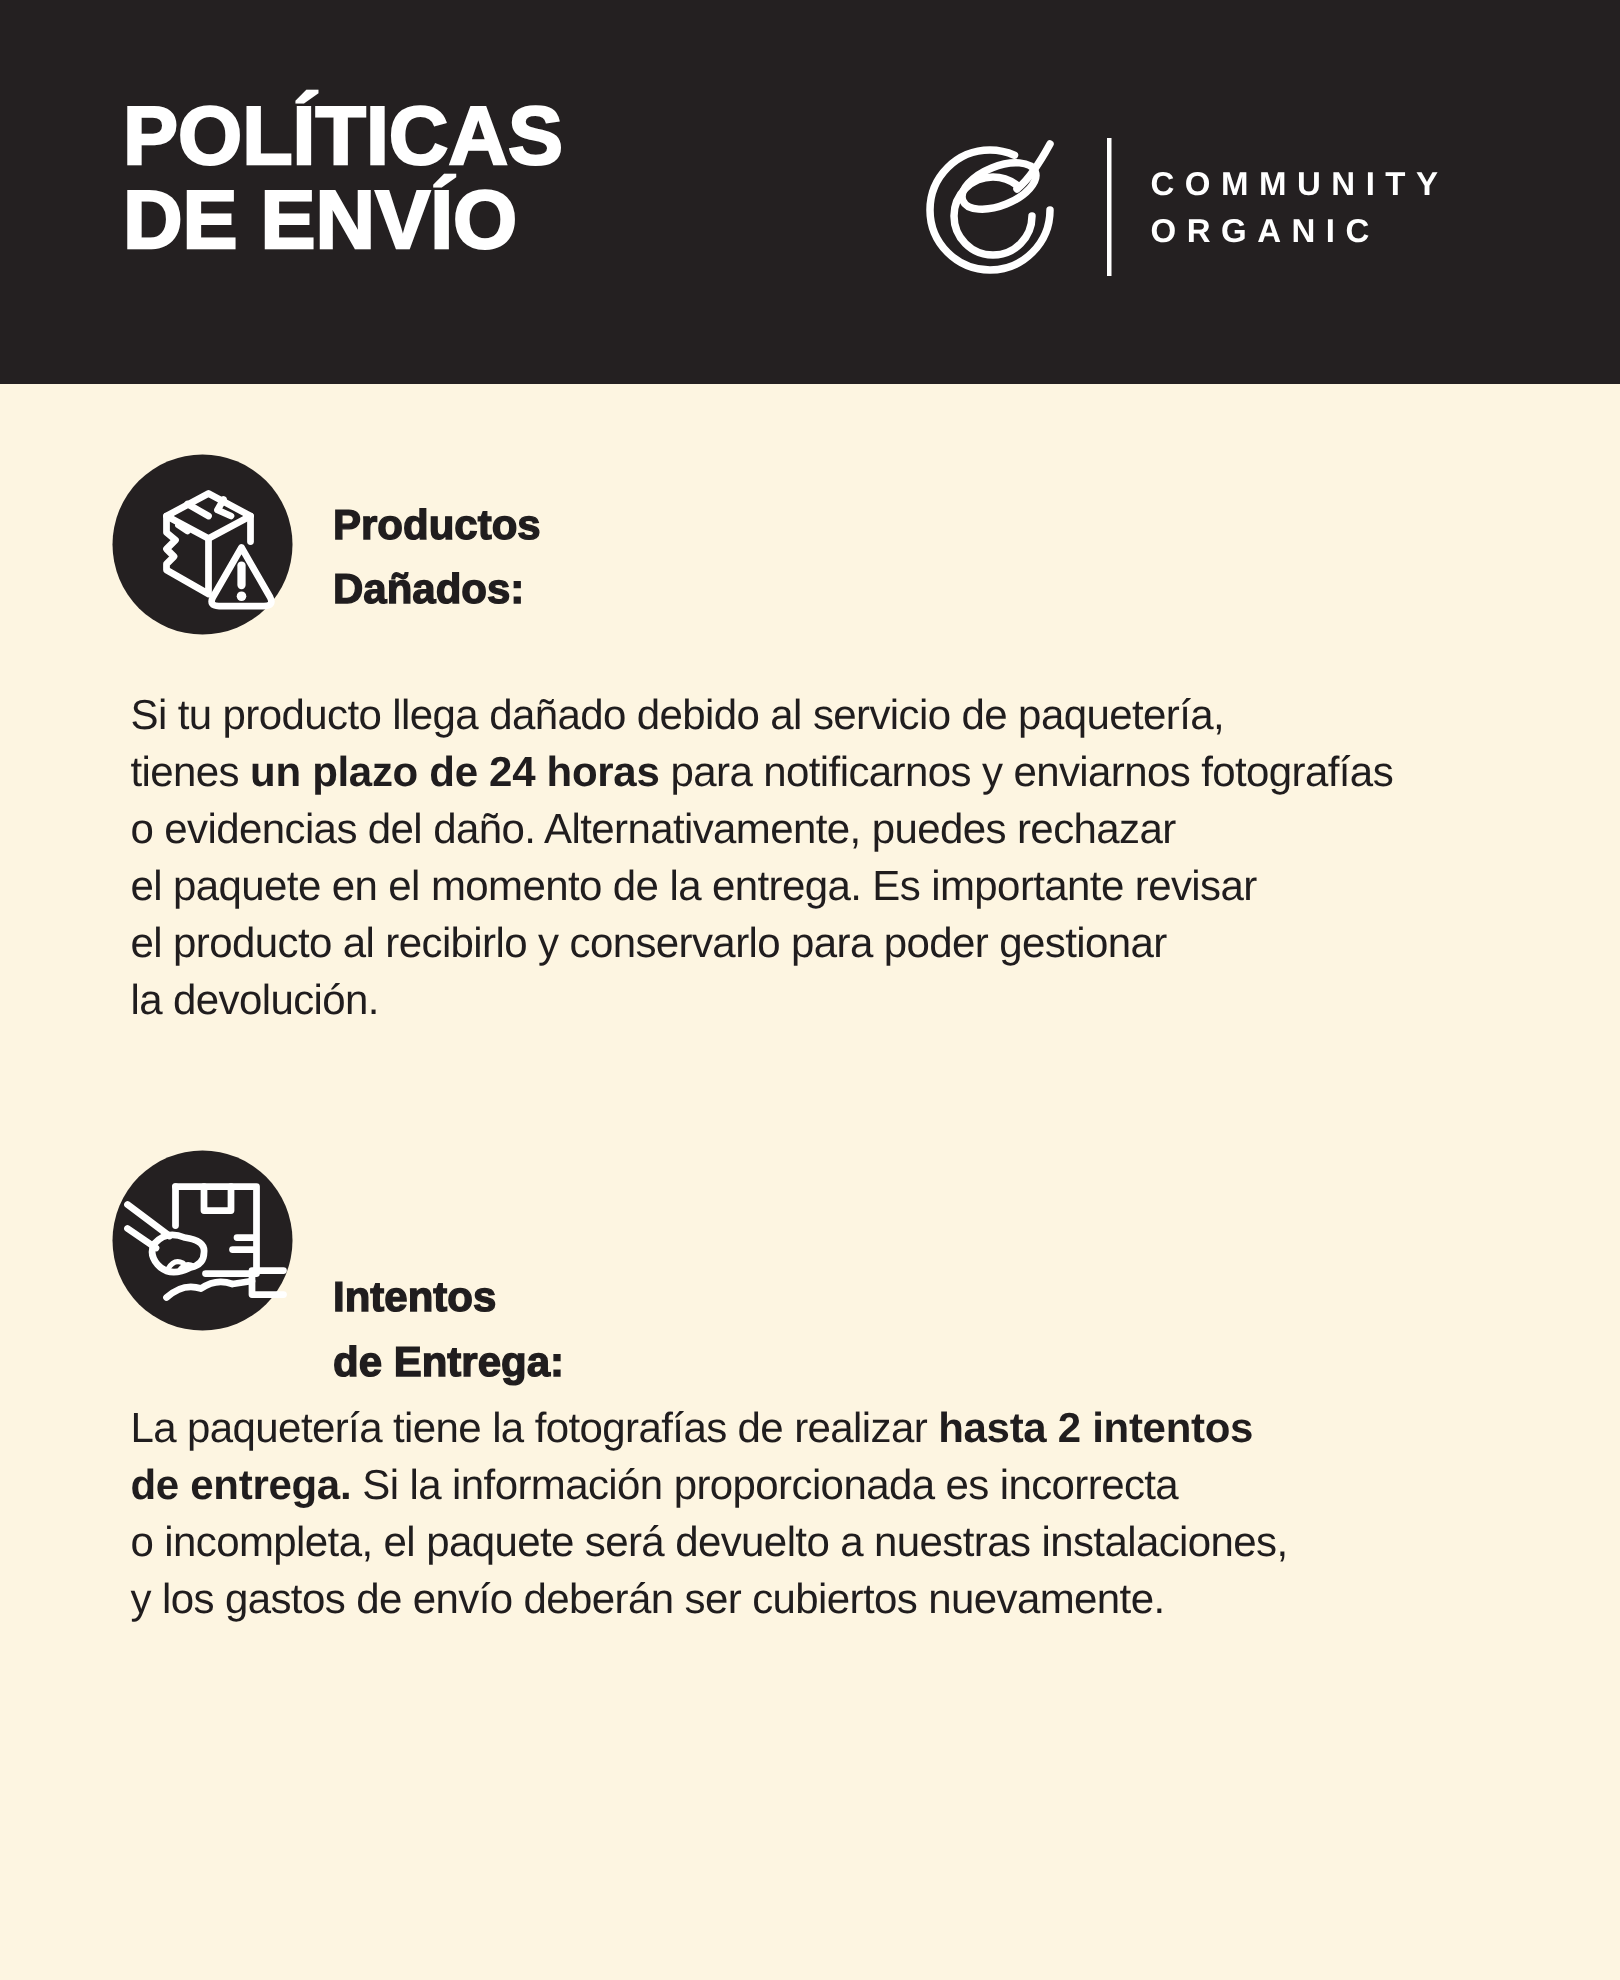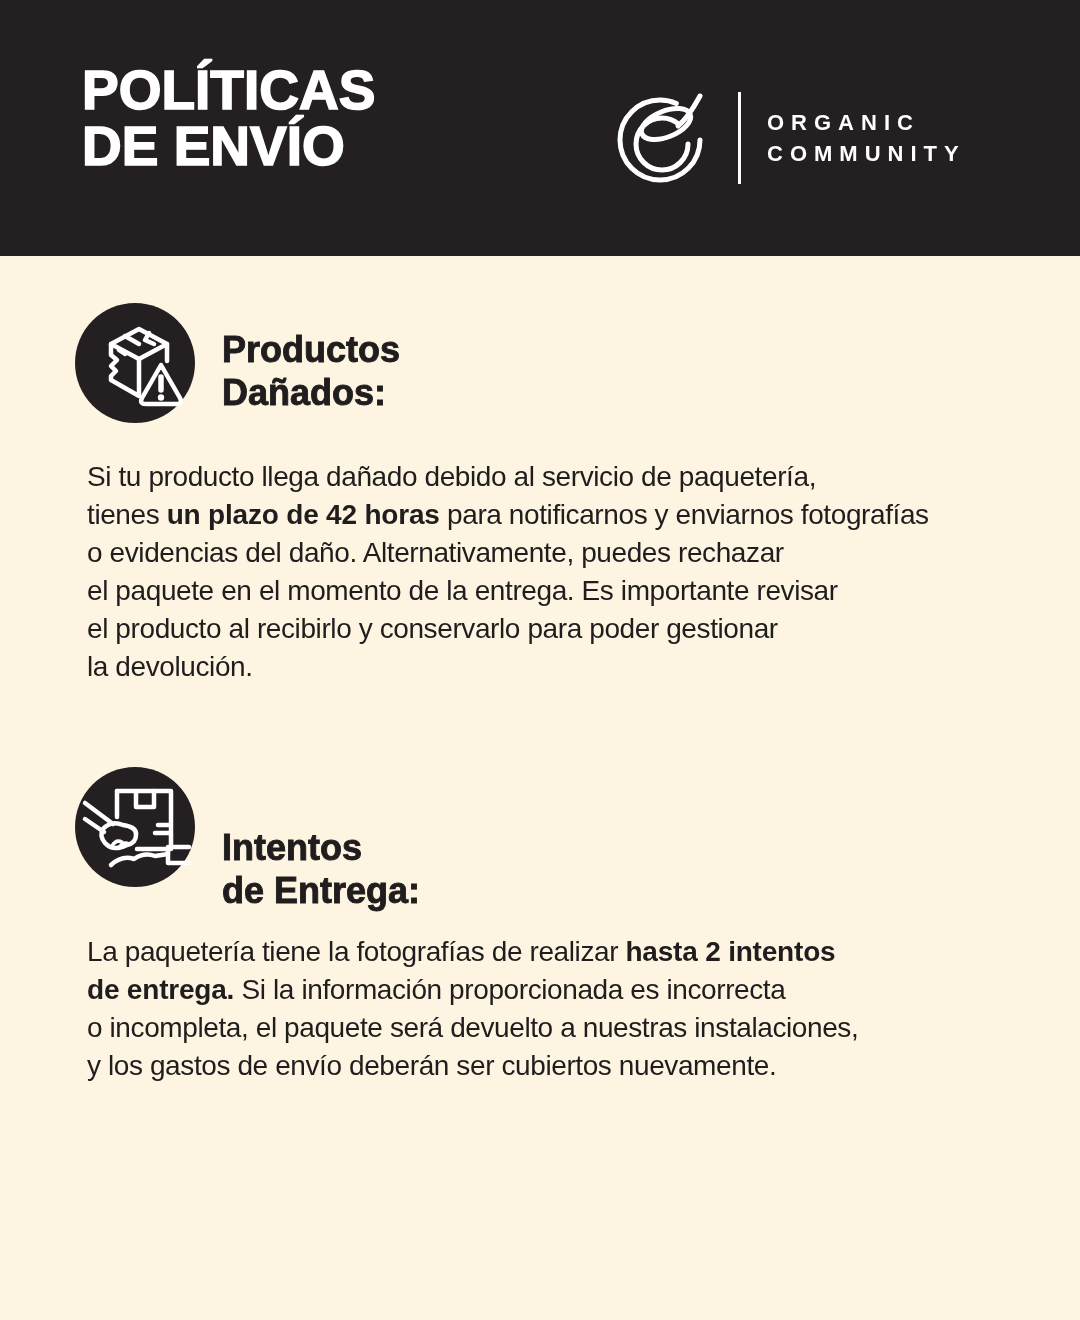--- a/index.html
+++ b/index.html
@@ -49,26 +49,26 @@
   .icon-circle{
     position:absolute;width:120px;height:120px;border-radius:50%;
     background:var(--header-bg);
   }
   .icon-circle svg{width:120px;height:120px;display:block;}
   .icon-1{left:75px;top:303px;}
   .icon-2{left:75px;top:767px;}
 
   .section-heading{
     position:absolute;left:222px;margin:0;
-    font-size:36px;line-height:43px;font-weight:700;
+    font-size:28px;line-height:43px;font-weight:700;
     -webkit-text-stroke:0.9px var(--ink);
     color:var(--ink);white-space:pre-line;
   }
   .heading-1{top:328px;}
-  .heading-2{top:826px;}
+  .heading-2{top:843px;}
 
   .policy-text{
     position:absolute;left:75px;width:1005px;margin:12px;
     font-size:28px;line-height:38px;letter-spacing:-0.4px;
     color:var(--ink);white-space:pre-line;
   }
   .policy-text b{font-weight:700;letter-spacing:-0.2px;}
   .para-1{top:446px;}
   .para-2{top:921px;}
 </style>
@@ -85,22 +85,22 @@
       <span>
         <svg class="logo" viewBox="0 0 100 100" fill="none" stroke="#ffffff" stroke-width="5" stroke-linecap="round">
           <circle cx="48" cy="52" r="40" stroke-dasharray="205 47"></circle>
           <circle cx="50" cy="56" r="26" stroke-dasharray="140 24"></circle>
           <ellipse cx="54" cy="36" rx="26" ry="13" transform="rotate(-22 54 36)"></ellipse>
           <path d="M88 8 Q76 30 66 38"></path>
         </svg>
       </span>
       <span class="brand-divider"></span>
       <div class="brand-text">
+        <div>COMMUNITY</div>
         <div>ORGANIC</div>
-        <div>COMMUNITY</div>
       </div>
     </div>
   </header>
 
   <main>
 
     <div class="icon-circle icon-1">
       <svg viewBox="0 0 120 120" fill="none" stroke="#ffffff" stroke-width="4.5" stroke-linecap="round" stroke-linejoin="round">
         <path d="M36 41 L64 26 L92 41 L64 56 Z"></path>
         <path d="M50 33 L64 41"></path>
@@ -109,21 +109,21 @@
         <path d="M44 47 L50 51"></path>
         <path d="M92 41 V58"></path>
         <path d="M86 62 L105 95 Q108 101 101 101 L71 101 Q64 101 67 95 Z" fill="#242021"></path>
         <path d="M86 74 V87" stroke-width="5.5"></path>
         <circle cx="86" cy="94.5" r="3.2" fill="#ffffff" stroke="none"></circle>
       </svg>
     </div>
     <h2 class="section-heading heading-1">Productos
 Dañados:</h2>
     <p class="policy-text para-1"><span>Si tu producto llega dañado debido al servicio de paquetería,
-tienes </span><b>un plazo de 42 horas</b><span> para notificarnos y enviarnos fotografías
+tienes </span><b>un plazo de 24 horas</b><span> para notificarnos y enviarnos fotografías
 o evidencias del daño. Alternativamente, puedes rechazar
 el paquete en el momento de la entrega. Es importante revisar
 el producto al recibirlo y conservarlo para poder gestionar
 la devolución.</span></p>
 
     <div class="icon-circle icon-2">
       <svg viewBox="0 0 120 120" fill="none" stroke="#ffffff" stroke-width="4.5" stroke-linecap="round" stroke-linejoin="round">
         <path d="M42 24 H96 V82 H62"></path>
         <path d="M42 24 V50"></path>
         <path d="M61 24 V40 H79 V24"></path>

